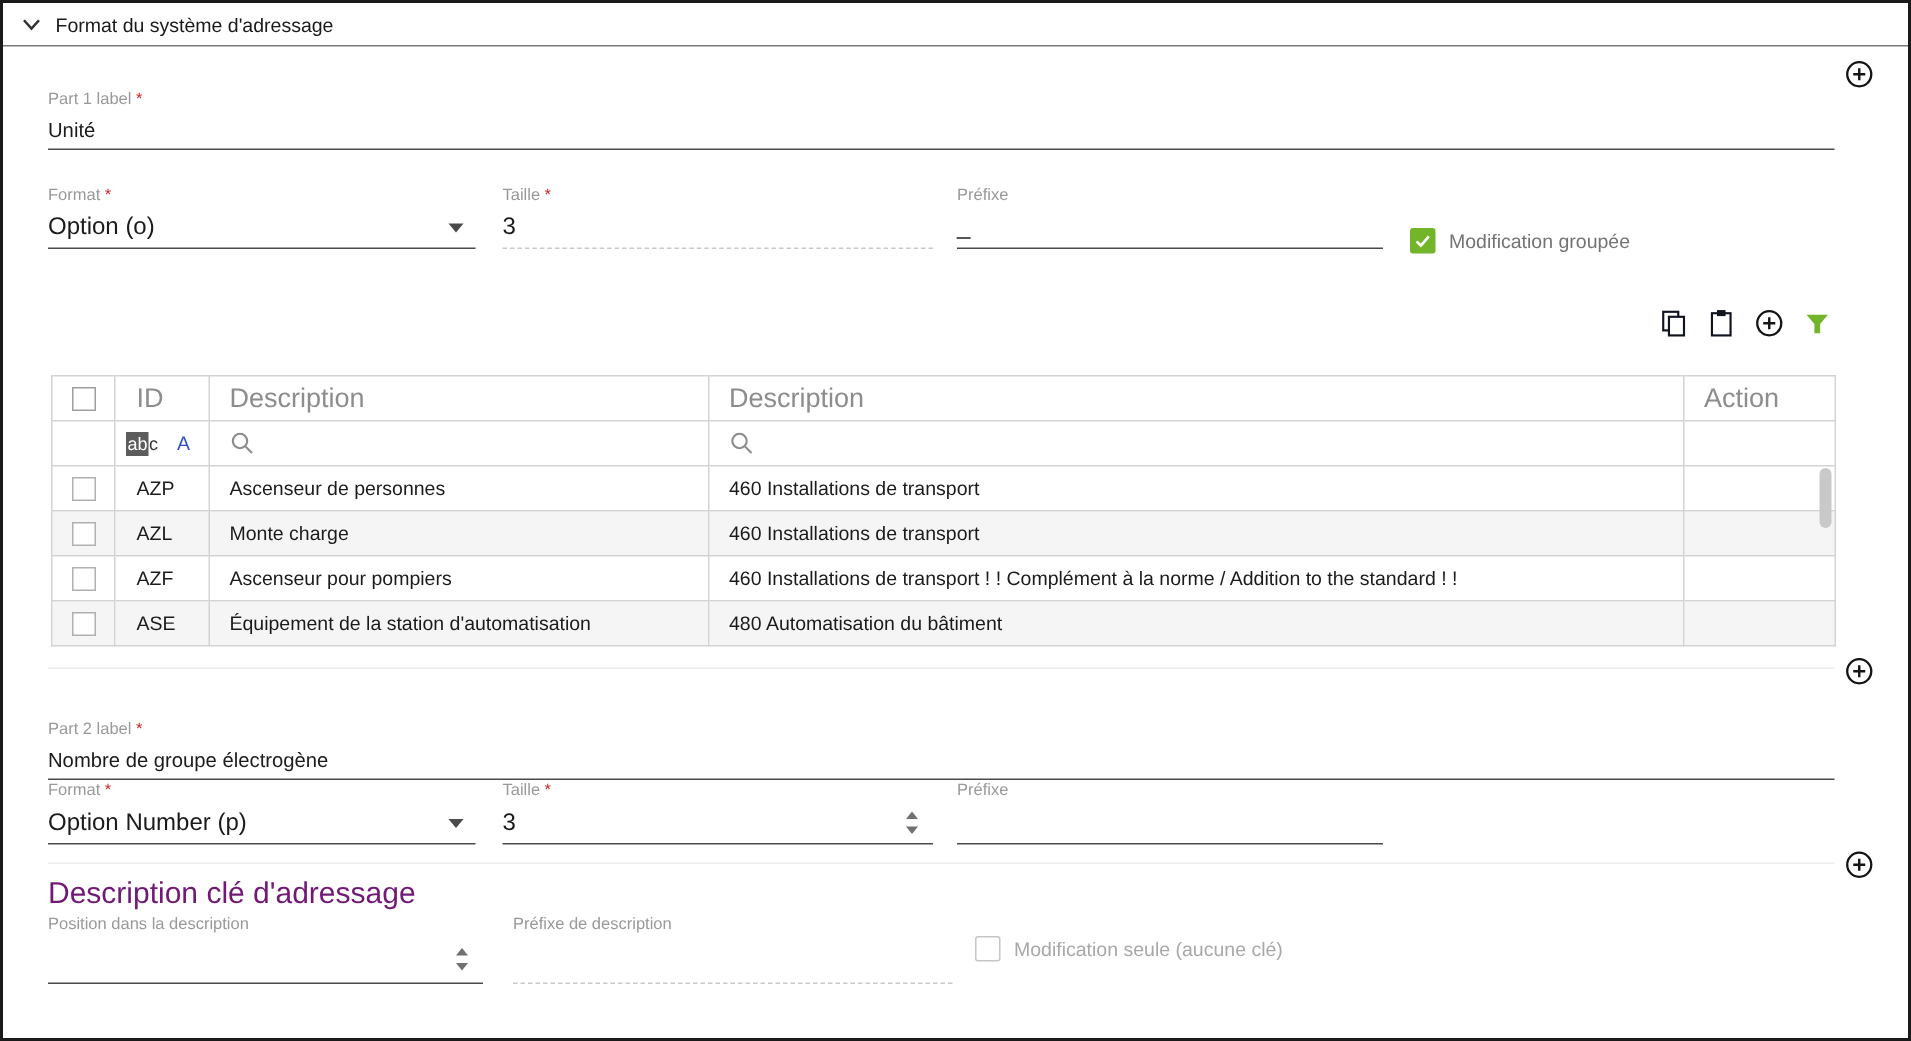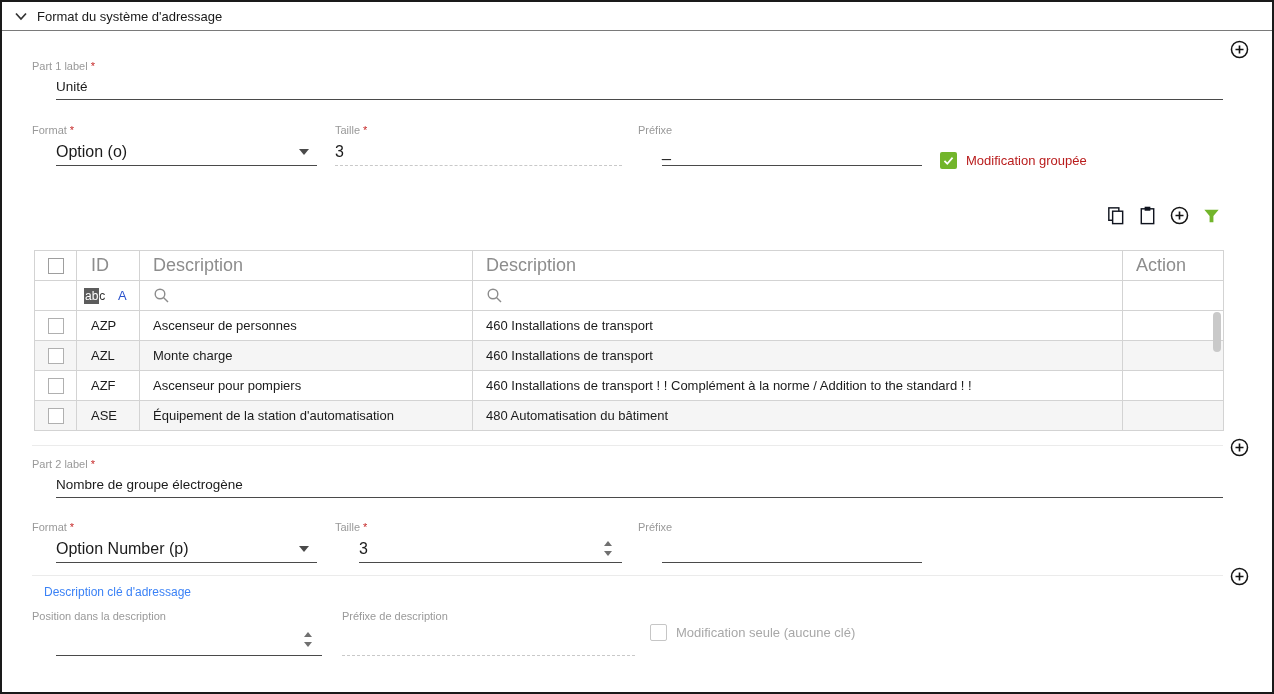--- a/index.html
+++ b/index.html
@@ -27,39 +27,39 @@
   .add-btn { position: absolute; width: 21px; height: 21px; }
   
   .field { position: absolute; }
   .f-label { font-size: 11px; color: #999999; height: 16px; white-space: nowrap; }
   .req { color: #c62828; margin-left: 3px; font-size: 11px; }
   .f-value {
     height: 26px; display: flex; align-items: center; justify-content: space-between;
     font-size: 16px; color: #1b1b1b; padding: 0 4px 2px 0;
   }
   .f-value.tall { height: 30px; }
-  .solid  { border-bottom: 1px solid #4a4a4a; margin-left: 24px; }
+  .solid  { border-bottom: 1px solid #4a4a4a; }
   .dashed { border-bottom: 1px dashed #c9c9c9; }
   .big-field { position: absolute; }
   .big-field .f-value { height: 24px; font-size: 13.5px; }
   .caret {
     width: 0; height: 0; border-left: 5px solid transparent;
     border-right: 5px solid transparent; border-top: 6px solid #4a4a4a;
     margin-right: 4px;
   }
   .spinner { display: flex; flex-direction: column; gap: 5px; margin-right: 6px; }
   .sp-up { width: 0; height: 0; border-left: 4px solid transparent; border-right: 4px solid transparent; border-bottom: 5px solid #707070; cursor: pointer; }
   .sp-dn { width: 0; height: 0; border-left: 4px solid transparent; border-right: 4px solid transparent; border-top: 5px solid #707070; cursor: pointer; }
   
   .checkrow { position: absolute; display: flex; align-items: center; gap: 9px; }
   .cb { width: 17px; height: 17px; border-radius: 2px; flex: 0 0 auto; }
   .cb.checked { background: #72b52b; display: flex; align-items: center; justify-content: center; }
   .cb.empty { background: #fff; border: 1px solid #b0b0b0; }
   .cb.disabled { border: 1px solid #c6c6c6; }
-  .cb-label { font-size: 13px; color: #b91c1c; white-space: nowrap; }
+  .cb-label { font-size: 13px; color: #737373; white-space: nowrap; }
   .cb-label.disabled { color: #a8a8a8; }
   
   .toolbar { position: absolute; left: 1103px; top: 203px; display: flex; gap: 11px; align-items: center; }
   
   .grid-wrap { position: absolute; left: 32px; top: 248px; width: 1189px; }
   table.grid { border-collapse: collapse; table-layout: fixed; width: 1189px; background: #fff; }
   table.grid col.c-sel { width: 42px; }
   table.grid col.c-id { width: 63px; }
   table.grid col.c-desc { width: 333px; }
   table.grid col.c-comm { width: 650px; }
@@ -73,21 +73,21 @@
   .sel-box { display: inline-block; width: 16px; height: 16px; border: 1px solid #9e9e9e; background: #fff; vertical-align: middle; cursor: pointer; }
   tr.data-row .sel-box { border-color: #b0b0b0; }
   .filter-cell { padding-left: 7px !important; }
   .abc-toggle { font-size: 12px; cursor: pointer; letter-spacing: 0; }
   .abc-hl { background: #5c5c5c; color: #ffffff; padding: 1px 1px; }
   .abc-rest { color: #333333; }
   .case-toggle { color: #2a52cc; font-size: 13px; margin-left: 9px; cursor: pointer; }
   .search-cell svg { vertical-align: middle; }
   .vscroll-thumb { position: absolute; left: 1211px; top: 310px; width: 8px; height: 40px; background: #c9c9c9; border-radius: 4px; cursor: grab; }
   .hr-light { position: absolute; left: 30px; width: 1191px; height: 0; border-top: 1px solid #ebebeb; }
-  .subsection-title { position: absolute; left: 42px; top: 583px; font-size: 12px; color: #3b82f6; }
+  .subsection-title { position: absolute; left: 30px; top: 583px; font-size: 20px; color: #701a75; }
 </style>
 </head>
 <body>
 
 <div id="app">
 
   <div class="section-header">
     <span class="icon-btn">
       <svg width="14" height="14" viewBox="0 0 14 14">
           <polyline points="2,4.5 7,10 12,4.5" fill="none" stroke="#333" stroke-width="1.7"></polyline>
@@ -242,21 +242,21 @@
         <td>480 Automatisation du bâtiment</td>
         <td></td>
       </tr>
     </tbody>
       </table>
   </div>
   <div class="vscroll-thumb"></div>
 
   <div class="hr-light" style="top:443px;"></div>
 
-  <div class="big-field" style="left:30px; top:456px; width:1191px;">
+  <div class="big-field" style="left:30px; top:478px; width:1191px;">
     <div class="f-label"><span>Part 2 label</span><span class="req">*</span></div>
     <div class="f-value solid">
         <span>Nombre de groupe électrogène</span>
       </div>
   </div>
 
   <div class="field" style="left:30px; top:519px; width:285px;">
     <div class="f-label"><span>Format</span><span class="req">*</span></div>
     <div class="f-value solid">
         <span>Option Number (p)</span>

